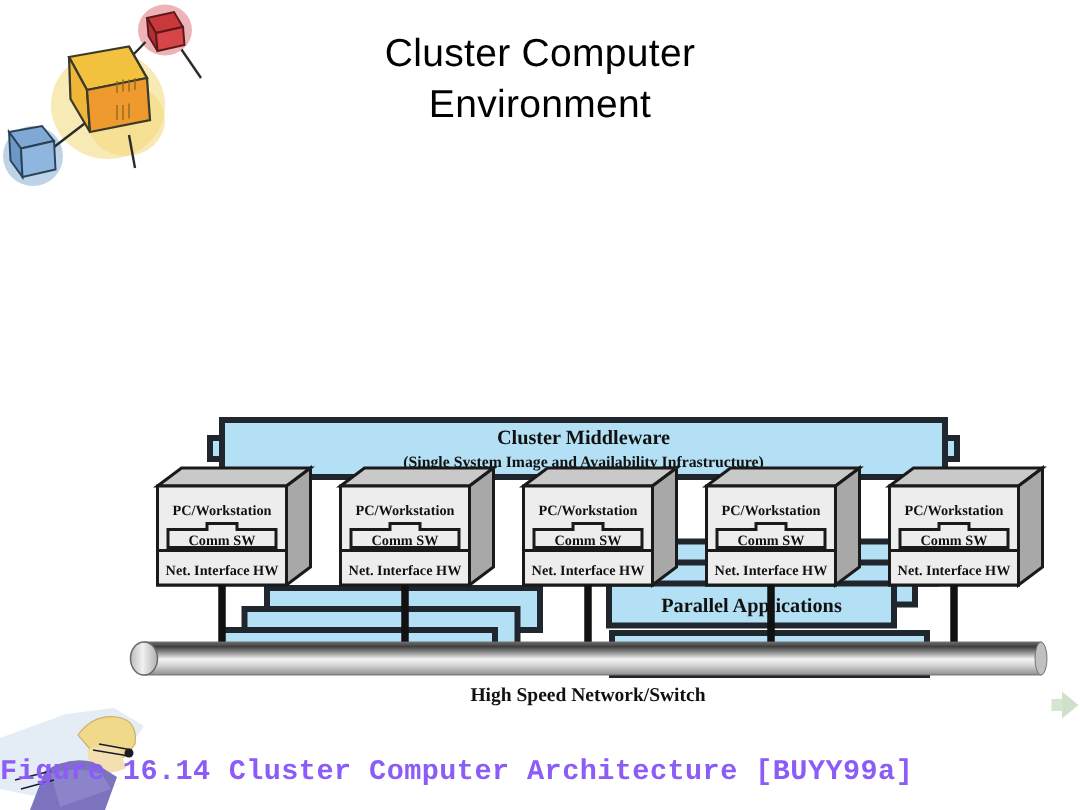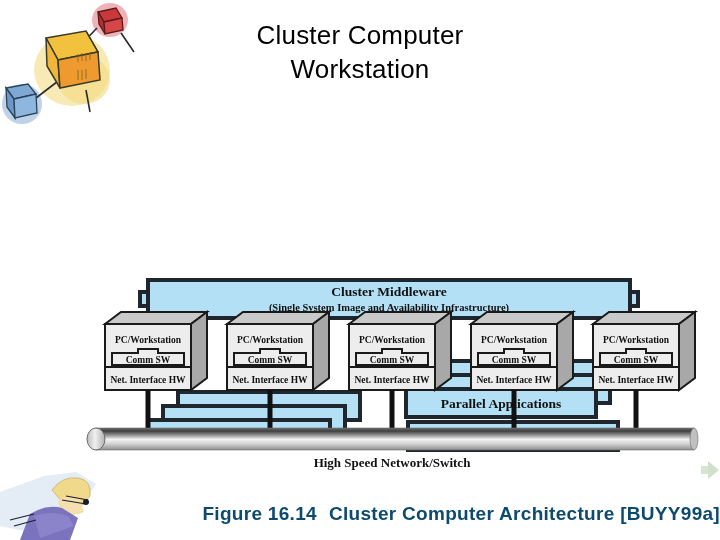--- a/index.html
+++ b/index.html
@@ -60,35 +60,35 @@
     width: 720px;
     height: 310px;
   }
 
   
   #figure-caption {
     position: absolute;
     left: 0px;
     top: 503px;
     width: 720px;
-    text-align: right;
-    font-family: Liberation Sans, sans-serif;
+    text-align: left;
+    font-family: Liberation Mono, monospace;
     font-weight: bold;
     font-size: 19px;
-    color: #0c4a6e;
+    color: #8b5cf6;
     letter-spacing: 0.3px;
   }
   #figure-caption .figno { margin-right: 12px; }
 </style>
 </head>
 <body>
 
 <div id="slide-title">
   <div>Cluster Computer</div>
-  <div>Workstation</div>
+  <div>Environment</div>
 </div>
 
 <svg id="deco-topleft" viewBox="0 0 150 140">
 
   <ellipse cx="72" cy="70" rx="38" ry="36" fill="#f7e6a8" opacity="0.85"></ellipse>
   <ellipse cx="84" cy="80" rx="26" ry="24" fill="#f4d97e" opacity="0.6"></ellipse>
 
   <ellipse cx="110" cy="20" rx="18" ry="17" fill="#e8a0a6" opacity="0.8"></ellipse>
 
   <ellipse cx="22" cy="104" rx="20" ry="20" fill="#aac4e0" opacity="0.75"></ellipse>

